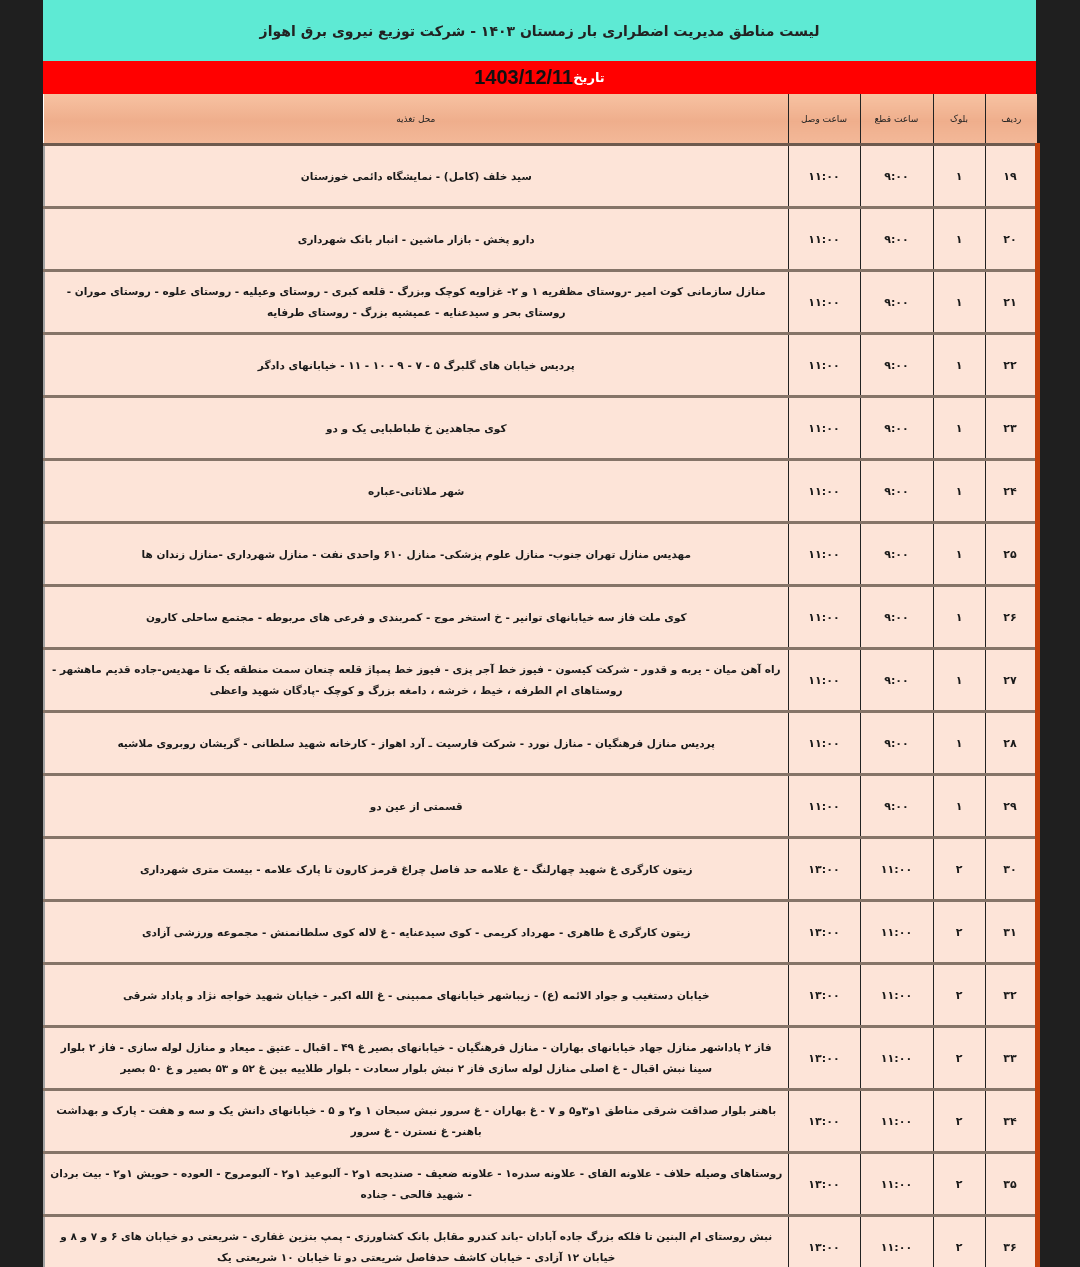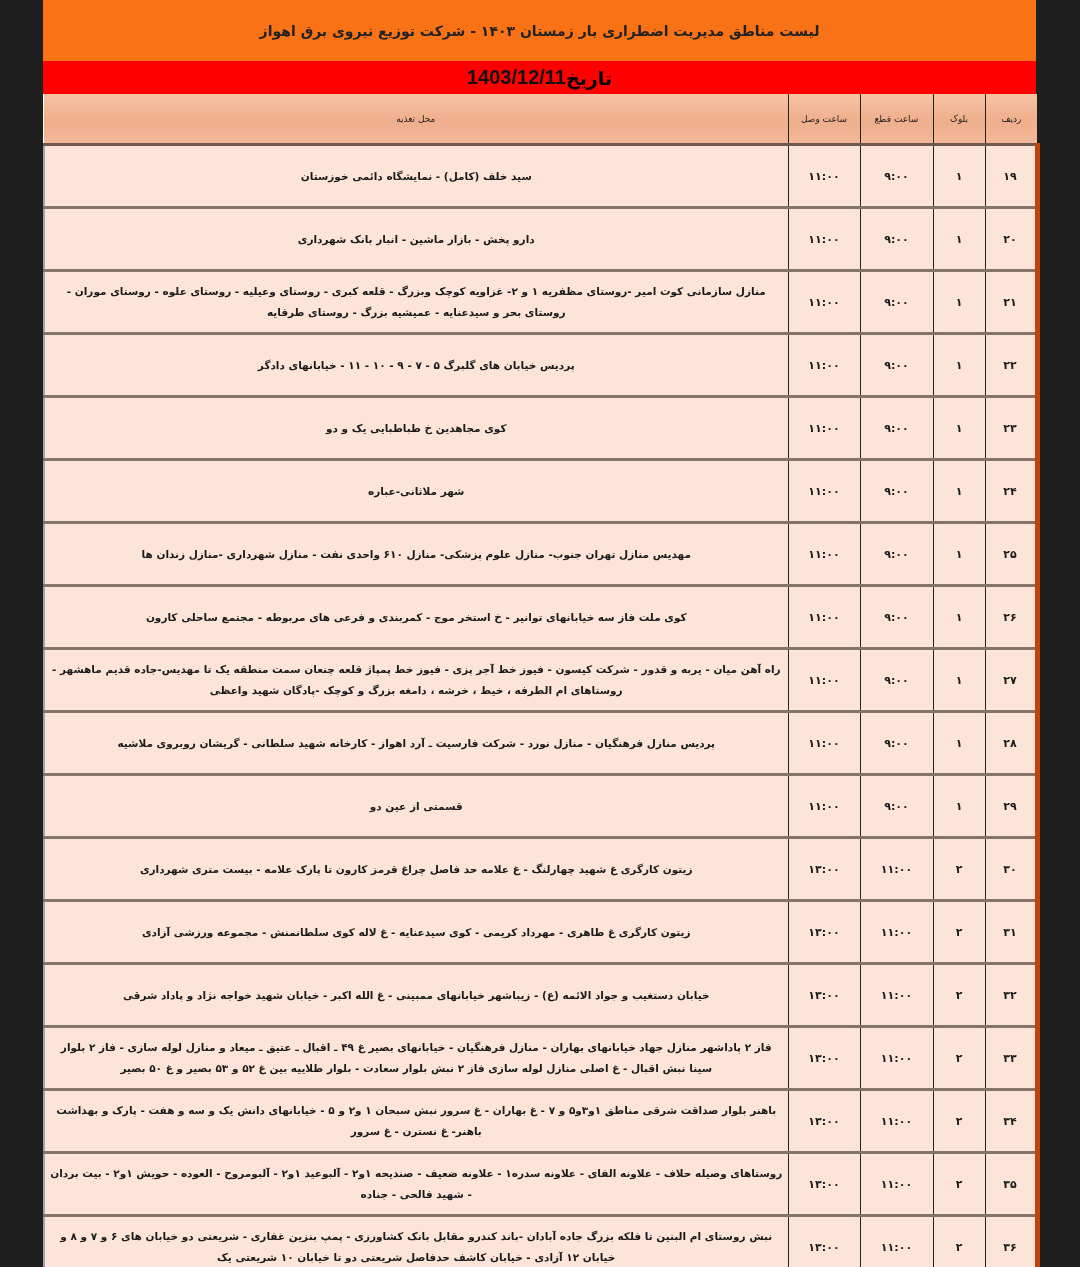--- a/index.html
+++ b/index.html
@@ -8,34 +8,34 @@
       background: #1f1f1f;
       font-family: "DejaVu Sans", sans-serif;
       position: relative;
     }
     .page {
       position: absolute; left: 43px; top: 0; width: 993px; height: 1263px;
       background: #ffffff;
     }
     .title-band {
       position: absolute; left: 0; top: 0; width: 993px; height: 61px;
-      background: #f97316;
+      background: #5eead4;
       display: flex; align-items: center; justify-content: center;
       direction: rtl;
     }
     .title-band span {
       font-size: 14px; font-weight: bold; color: #222;
     }
     .date-band {
       position: absolute; left: 0; top: 61px; width: 993px; height: 33px;
       background: #ff0000;
       display: flex; align-items: center; justify-content: center;
       direction: rtl;
     }
-    .date-band .date-label { font-size: 19px; font-weight: bold; color: #000000; }
+    .date-band .date-label { font-size: 13px; font-weight: bold; color: #ffffff; }
     .date-band .date-value { font-size: 20px; font-weight: bold; color: #111; font-family: "Liberation Sans", sans-serif; margin-right: 0; direction: ltr; }
     table {
       position: absolute; left: 0; top: 94px; width: 993px;
       border-collapse: collapse; direction: rtl; table-layout: fixed;
     }
     th {
       height: 25px; padding: 12px;
       background: linear-gradient(#f7c2a2, #efae8c 55%, #f3b898);
       font-size: 9px; font-weight: normal; color: #222;
       border-left: 1px solid #222; border-bottom: 3px solid #6e5a4e;

